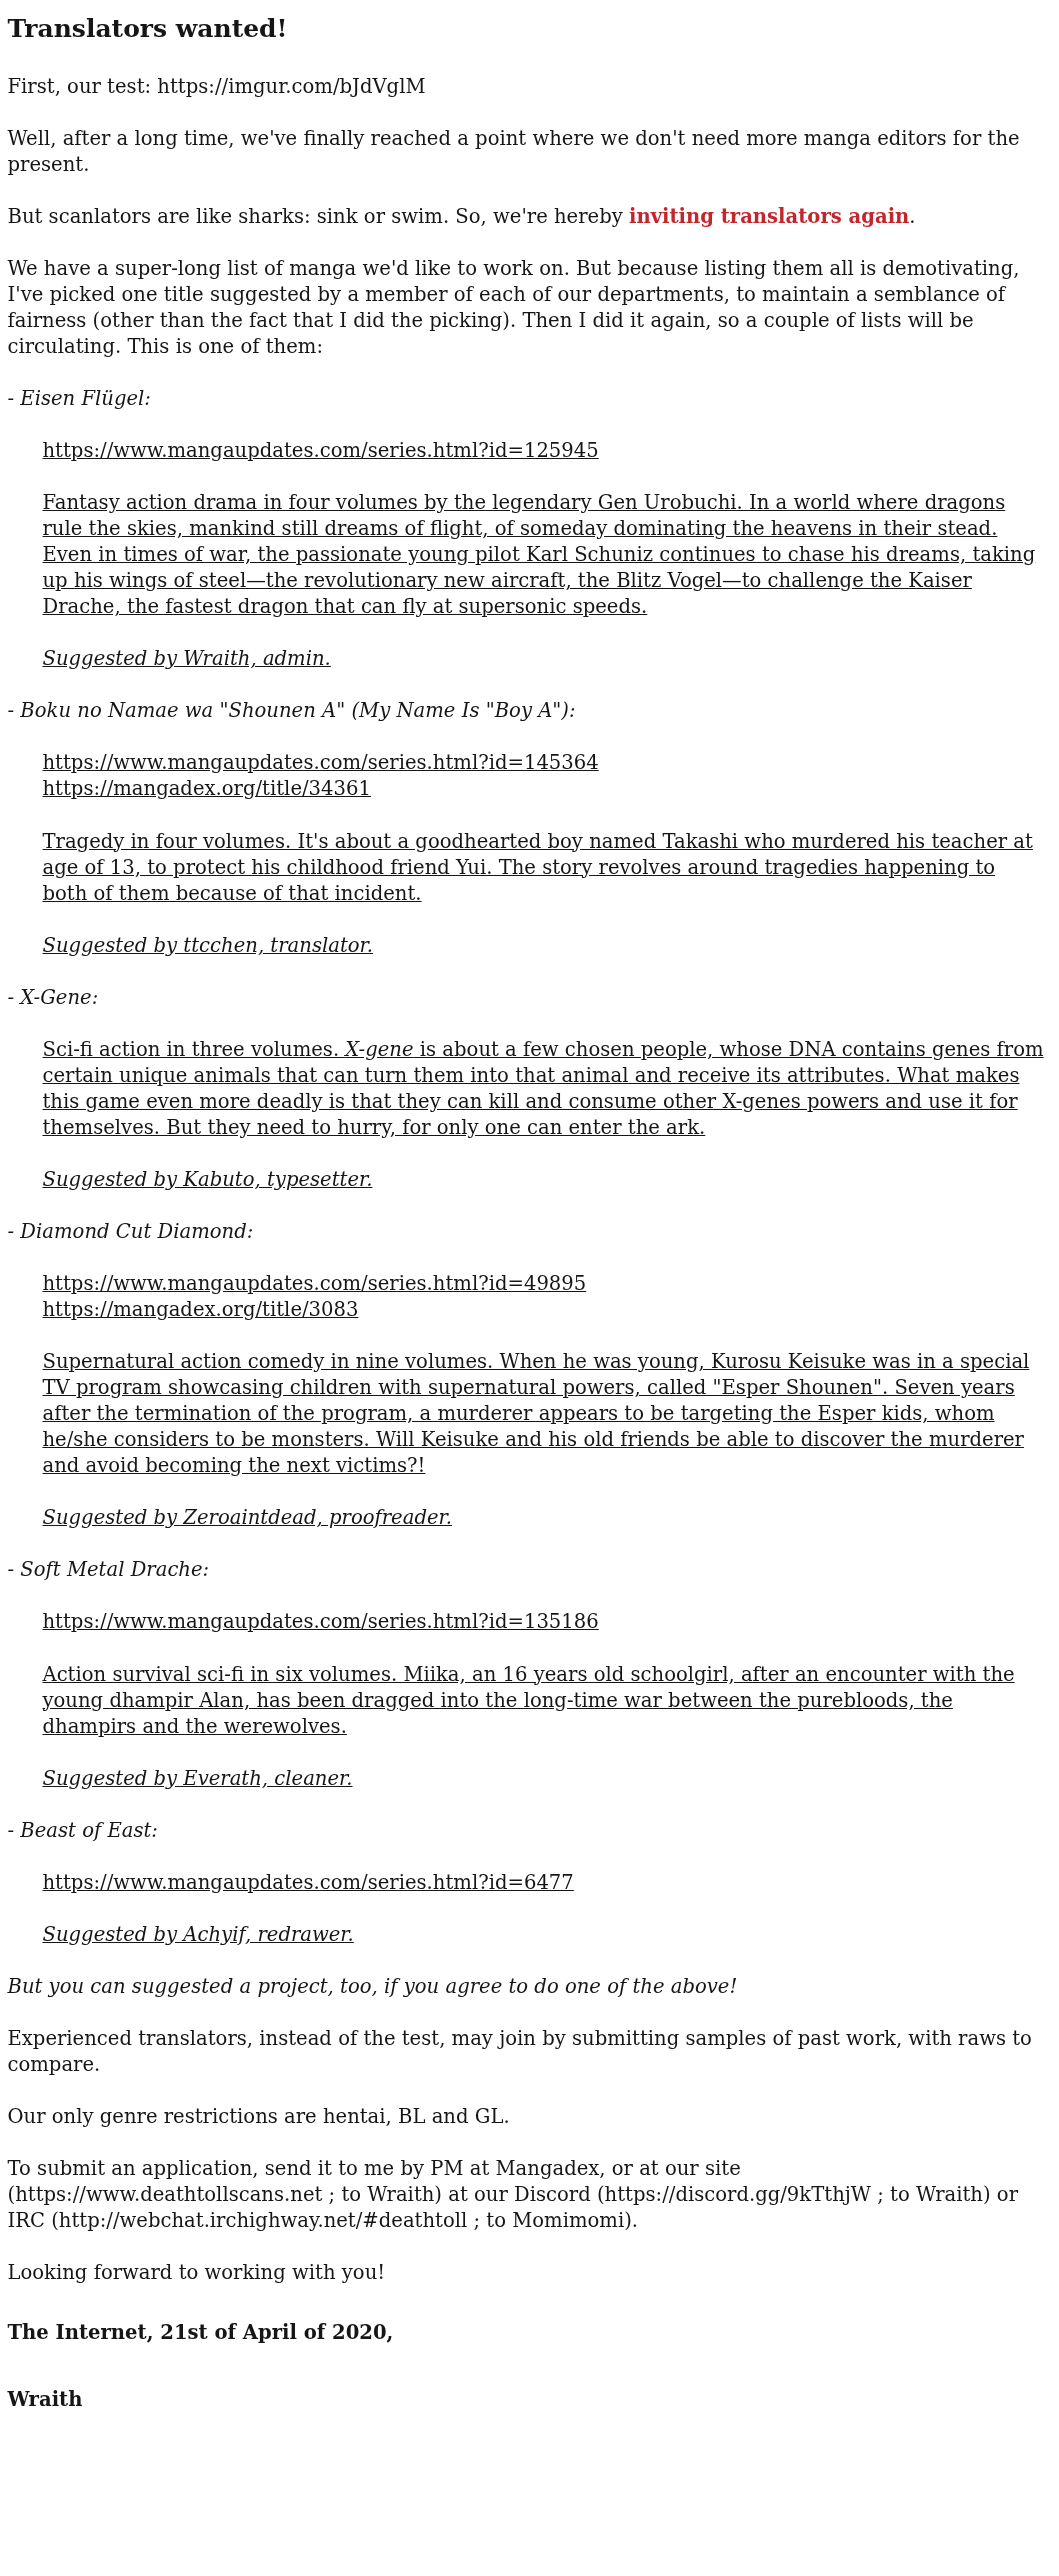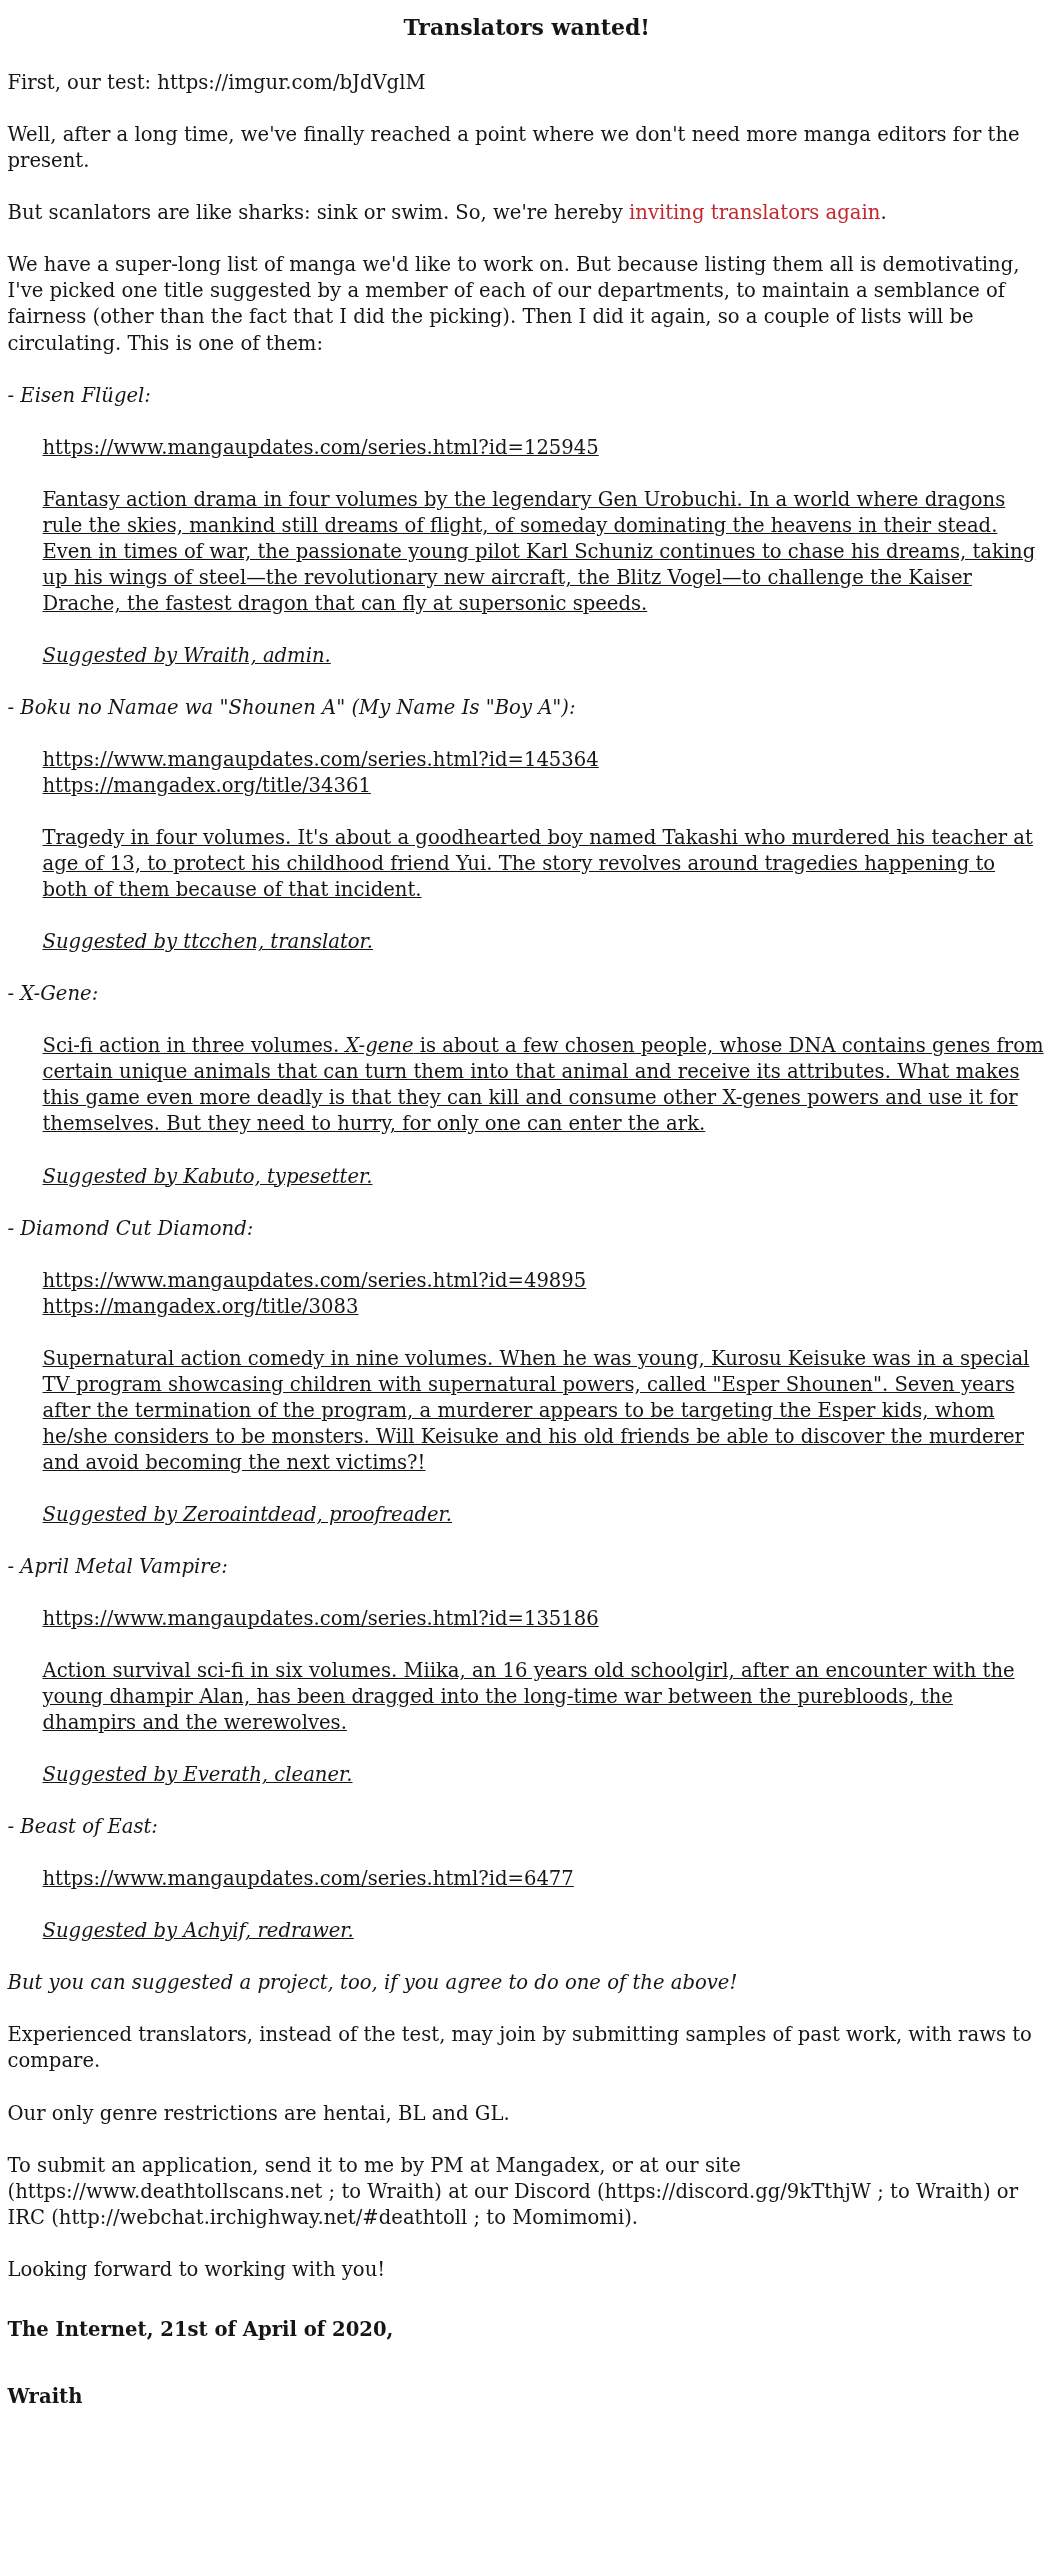--- a/index.html
+++ b/index.html
@@ -14,33 +14,33 @@
     font-size: 19.6px;
     line-height: 1.33;
   }
   .page {
     padding: 9.3px 13px 22.4px 7.5px;
     -webkit-hyphens: auto;
     hyphens: auto;
     overflow-wrap: break-word;
   }
   h1.doc-title {
-    text-align: center;
-    font-size: 22px;
+    text-align: left;
+    font-size: 25px;
     font-weight: bold;
     margin: 5.6px 0 30px 0;
     line-height: 1.15;
   }
   p { margin: 0 0 26px 0; }
   .indent { margin-left: 35px; text-decoration: underline; }
   .bold { font-weight: normal; margin-top: 16px; }
   .italic { font-style: italic; }
   .red {
     color: var(--accent, #c2272d);
-    font-weight: normal;
+    font-weight: bold;
     text-align: right;
   }
   .sec-title {
     font-weight: normal;
     font-style: italic;
   }
   .url-line { display: block; }
   .right { text-align: left; font-weight: bold; }
   .sig-date { margin: 34px 0 41px 0; }
   .sig-block { margin: 0 0 39px 0; }
@@ -90,21 +90,21 @@
     <p class="sec-title">- Diamond Cut Diamond:</p>
     <p class="indent">
         <span class="url-line">https://www.mangaupdates.com/series.html?id=49895</span>
         <span class="url-line">https://mangadex.org/title/3083</span>
       </p>
     <p class="indent">Supernatural action comedy in nine volumes. When he was young, Kurosu Keisuke was in a special TV program showcasing children with supernatural powers, called "Esper Shounen". Seven years after the termination of the program, a murderer appears to be targeting the Esper kids, whom he/she considers to be monsters. Will Keisuke and his old friends be able to discover the murderer and avoid becoming the next victims?!</p>
     <p class="indent italic">Suggested by Zeroaintdead, proofreader.</p>
   </div>
 
   <div class="section">
-    <p class="sec-title">- April Metal Vampire:</p>
+    <p class="sec-title">- Soft Metal Drache:</p>
     <p class="indent">
         <span class="url-line">https://www.mangaupdates.com/series.html?id=135186</span>
       </p>
     <p class="indent">Action survival sci-fi in six volumes. Miika, an 16 years old schoolgirl, after an encounter with the young dhampir Alan, has been dragged into the long-time war between the purebloods, the dhampirs and the werewolves.</p>
     <p class="indent italic">Suggested by Everath, cleaner.</p>
   </div>
 
   <div class="section">
     <p class="sec-title">- Beast of East:</p>
     <p class="indent">

